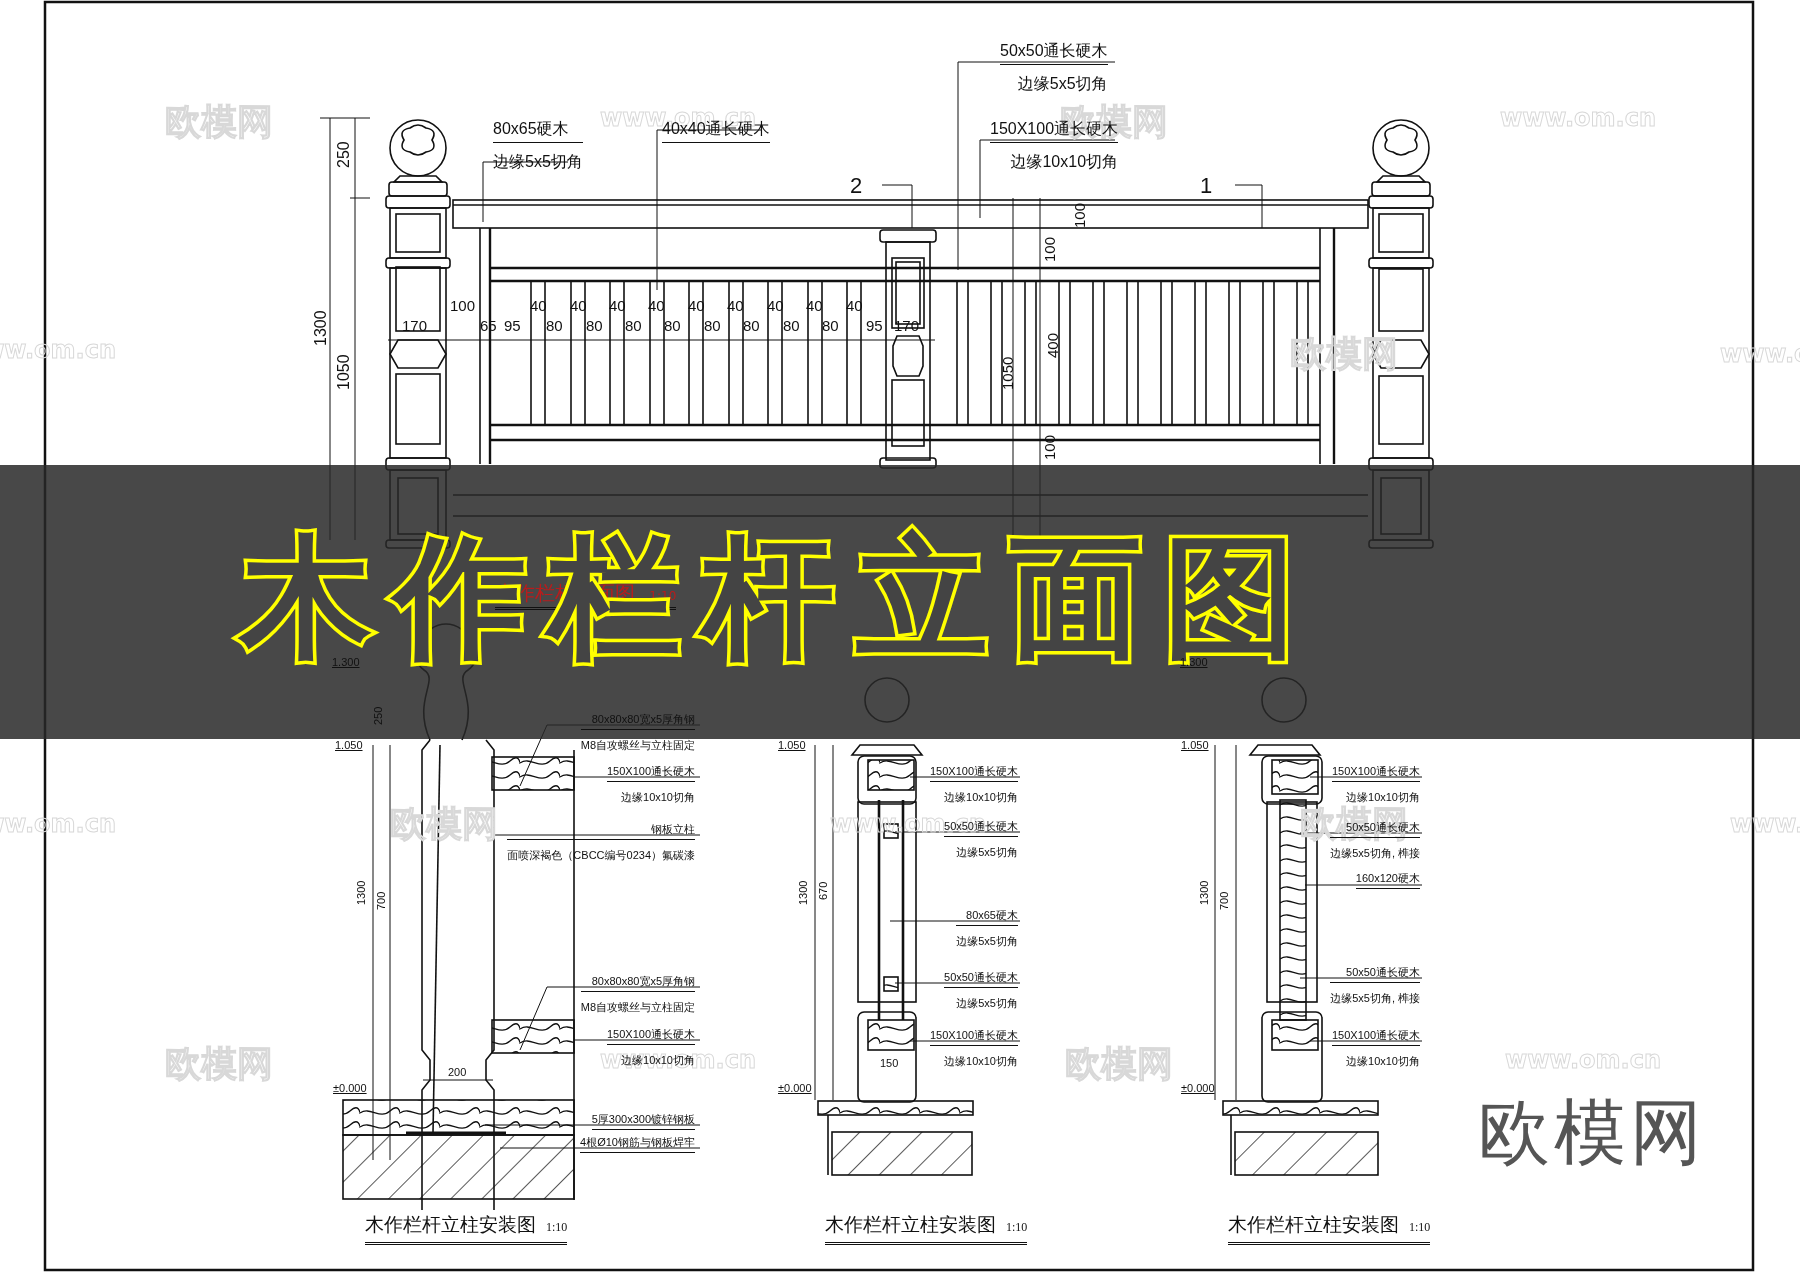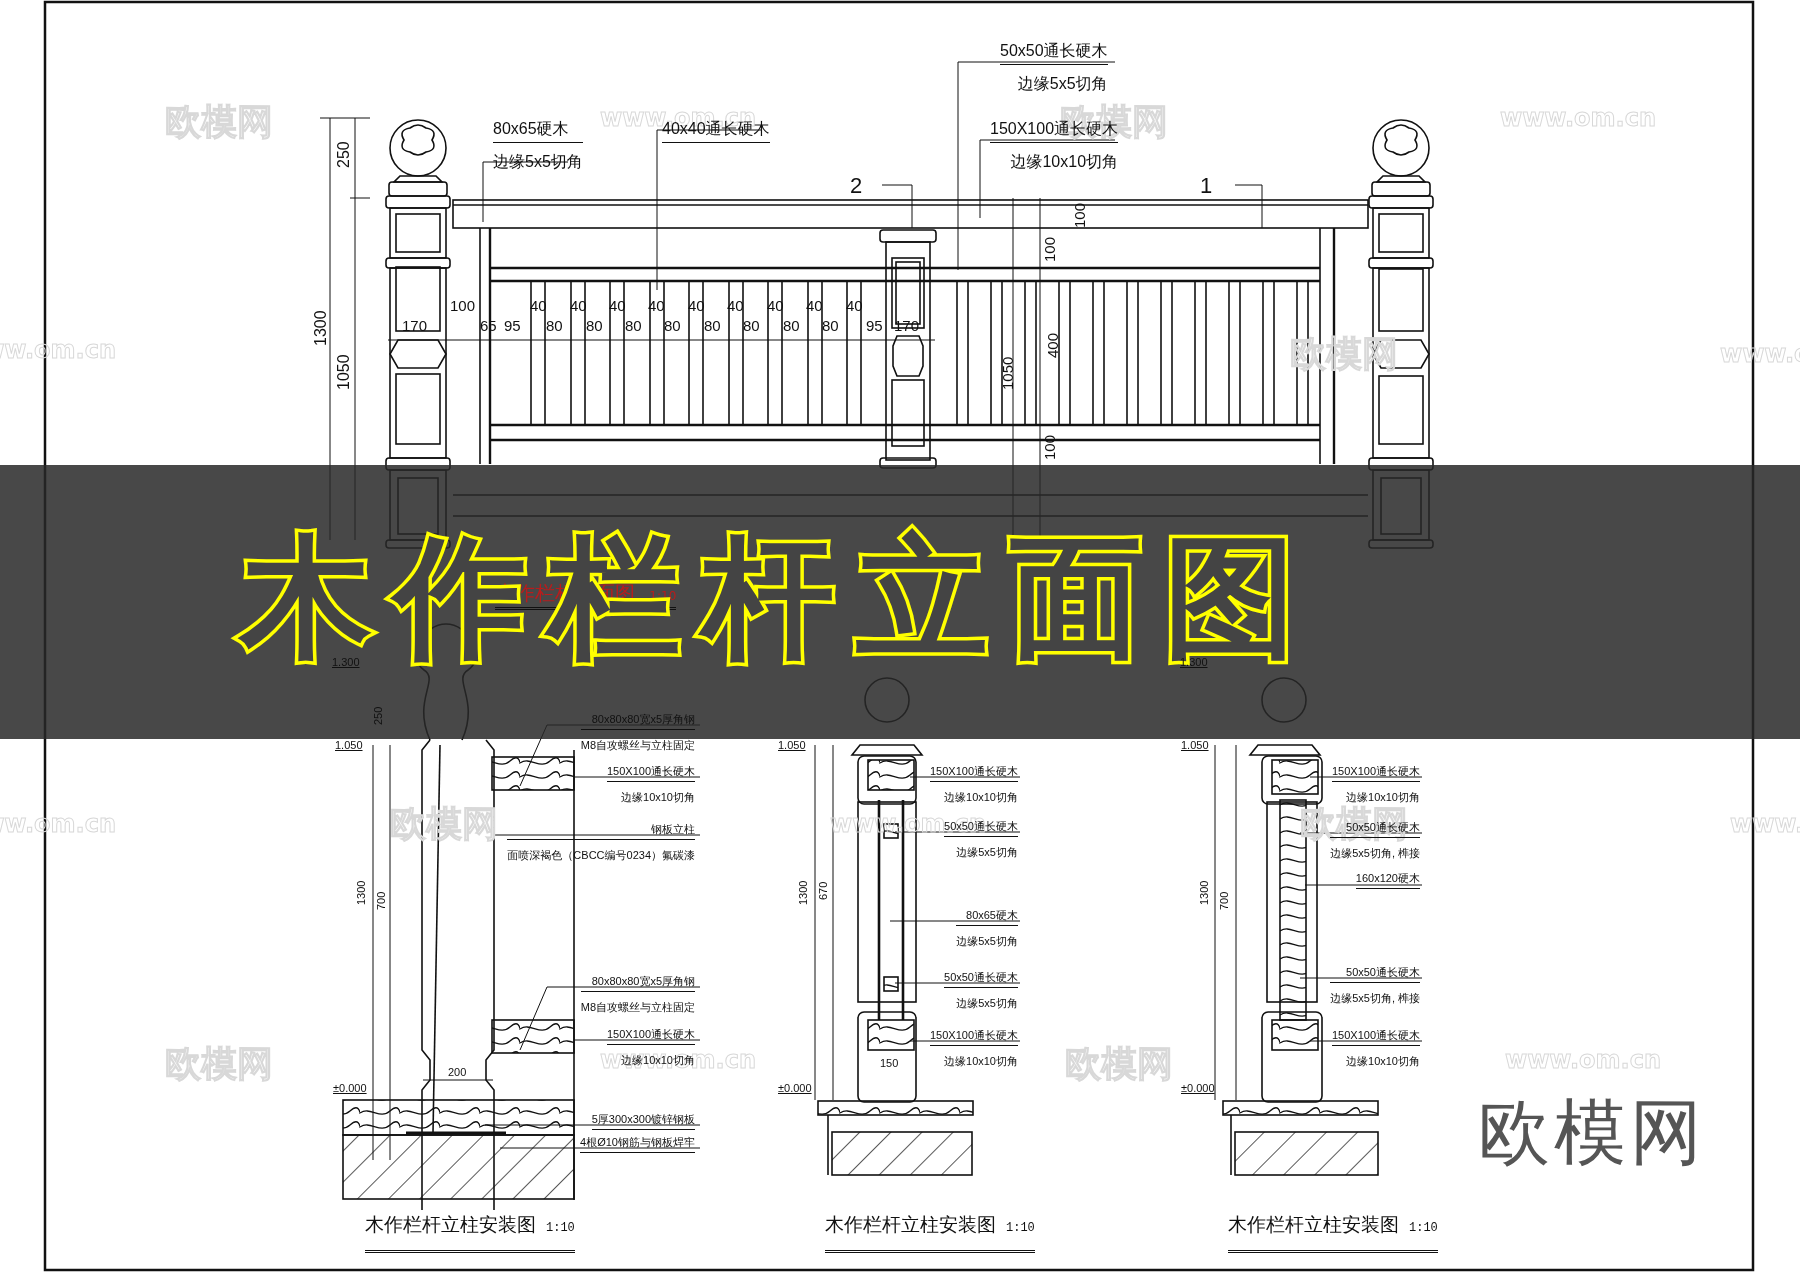--- a/index.html
+++ b/index.html
@@ -3,21 +3,21 @@
 <meta charset="utf-8">
 <style>
   html,body{margin:0;padding:0;background:#fff;}
   body{width:1800px;height:1273px;position:relative;overflow:hidden;font-family:"Liberation Sans",sans-serif;}
   #canvas{position:absolute;left:0;top:0;width:1800px;height:1273px;}
   .lbl{position:absolute;font-family:"Liberation Sans",sans-serif;color:#111;white-space:nowrap;line-height:1;}
   .wm{position:absolute;color:transparent;-webkit-text-stroke:1px #d8d8d8;font-family:"DejaVu Sans",sans-serif;font-weight:bold;white-space:nowrap;}
   .band{position:absolute;left:0;top:465px;width:1800px;height:274px;background:rgba(40,40,40,0.85);}
   .title{position:absolute;left:240px;top:510px;font-family:"DejaVu Sans",sans-serif;font-weight:bold;font-size:132px;letter-spacing:22px;color:#444;-webkit-text-stroke:7px #ffff00;paint-order:stroke fill;white-space:nowrap;}
   .brand{position:absolute;left:1478px;top:1085px;font-family:"DejaVu Sans",sans-serif;font-size:72px;color:#555;letter-spacing:4px;}
-  .caption{position:absolute;font-family:Liberation Mono, monospace;font-size:19px;color:#111;padding-bottom:12px;border-bottom:3px double #111;white-space:nowrap;}
+  .caption{position:absolute;font-family:Liberation Serif, serif;font-size:19px;color:#111;padding-bottom:4px;border-bottom:3px double #111;white-space:nowrap;}
   .caption .scale{font-size:12px;margin-left:10px;}
   .note{position:absolute;font-size:11px;color:#111;text-align:right;white-space:nowrap;line-height:1.35;}
   .note span{display:block;}
   .note .l1{border-bottom:1px solid #111;padding-bottom:2px;margin-bottom:8px;}
 </style>
 </head>
 <body>
 
 <div id="canvas">
 <svg width="1800" height="1273" viewBox="0 0 1800 1273" xmlns="http://www.w3.org/2000/svg" style="position:absolute;left:0;top:0;">

